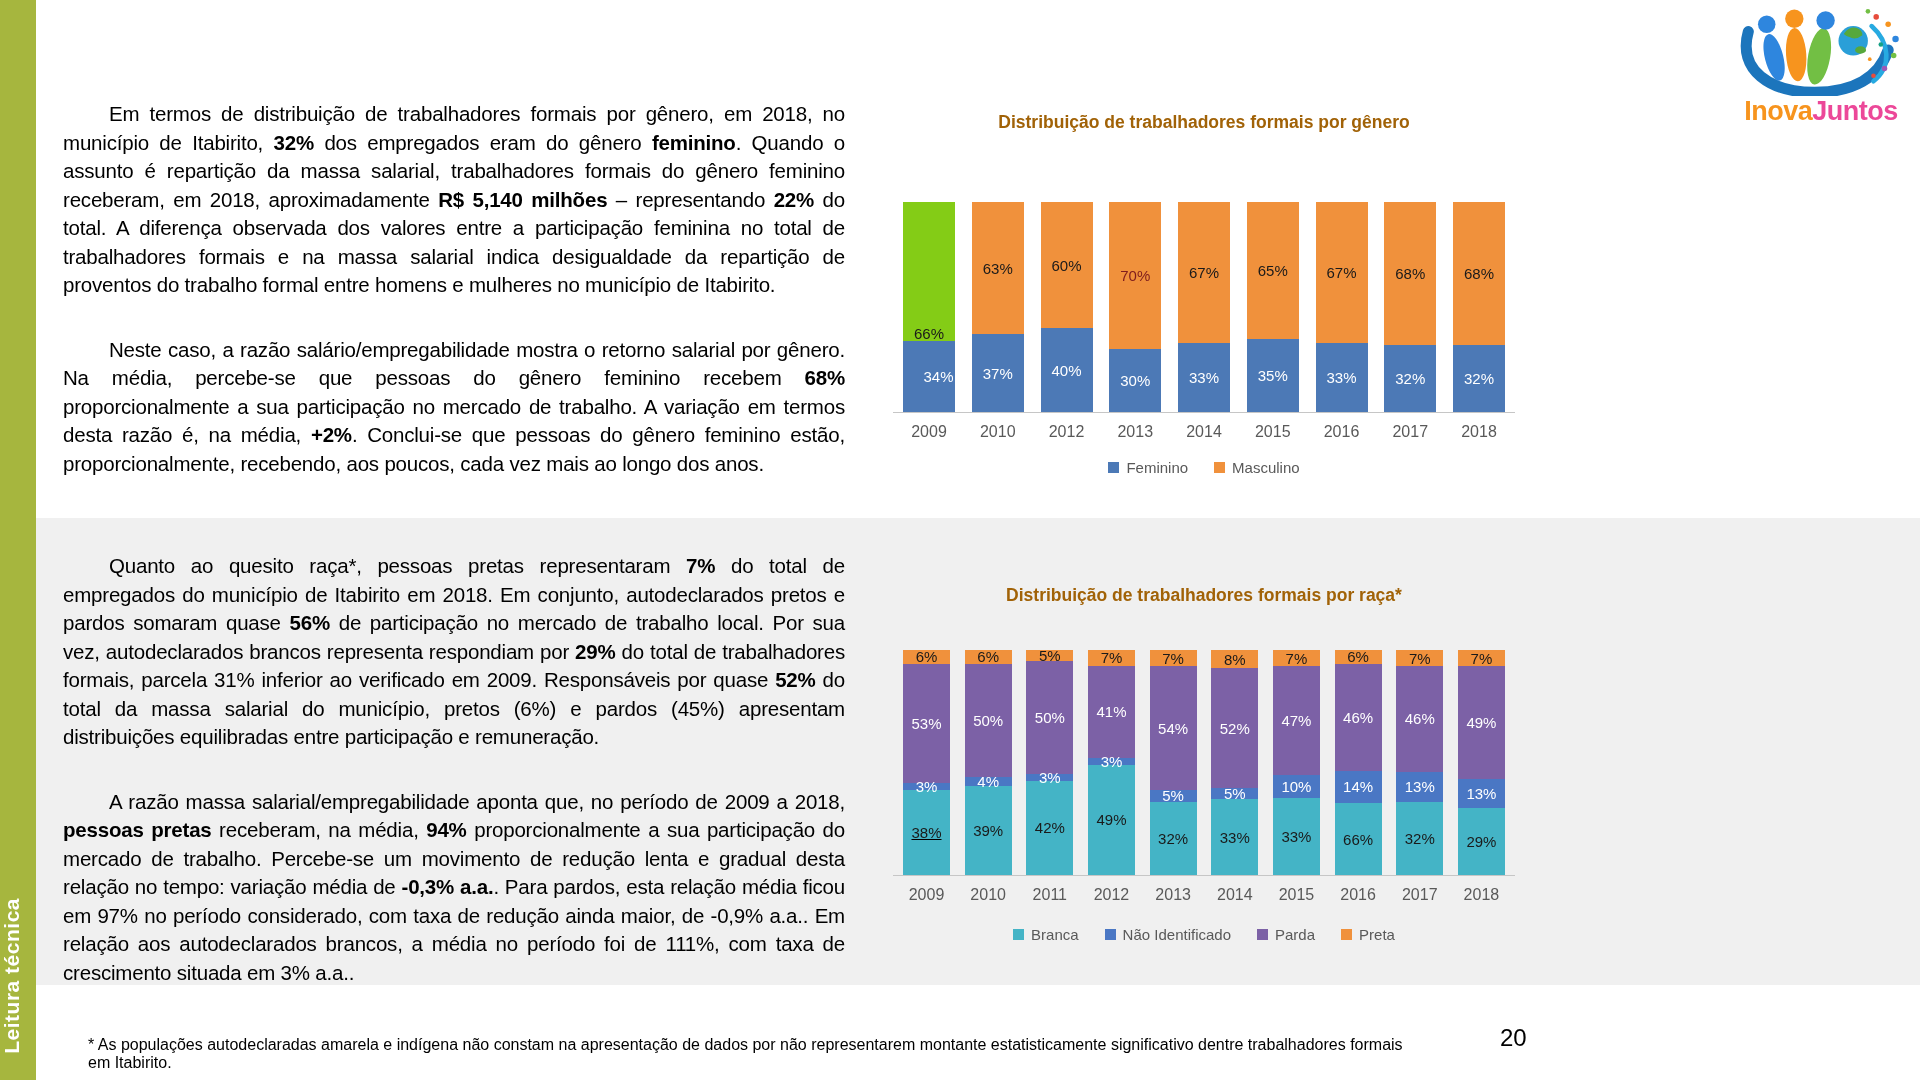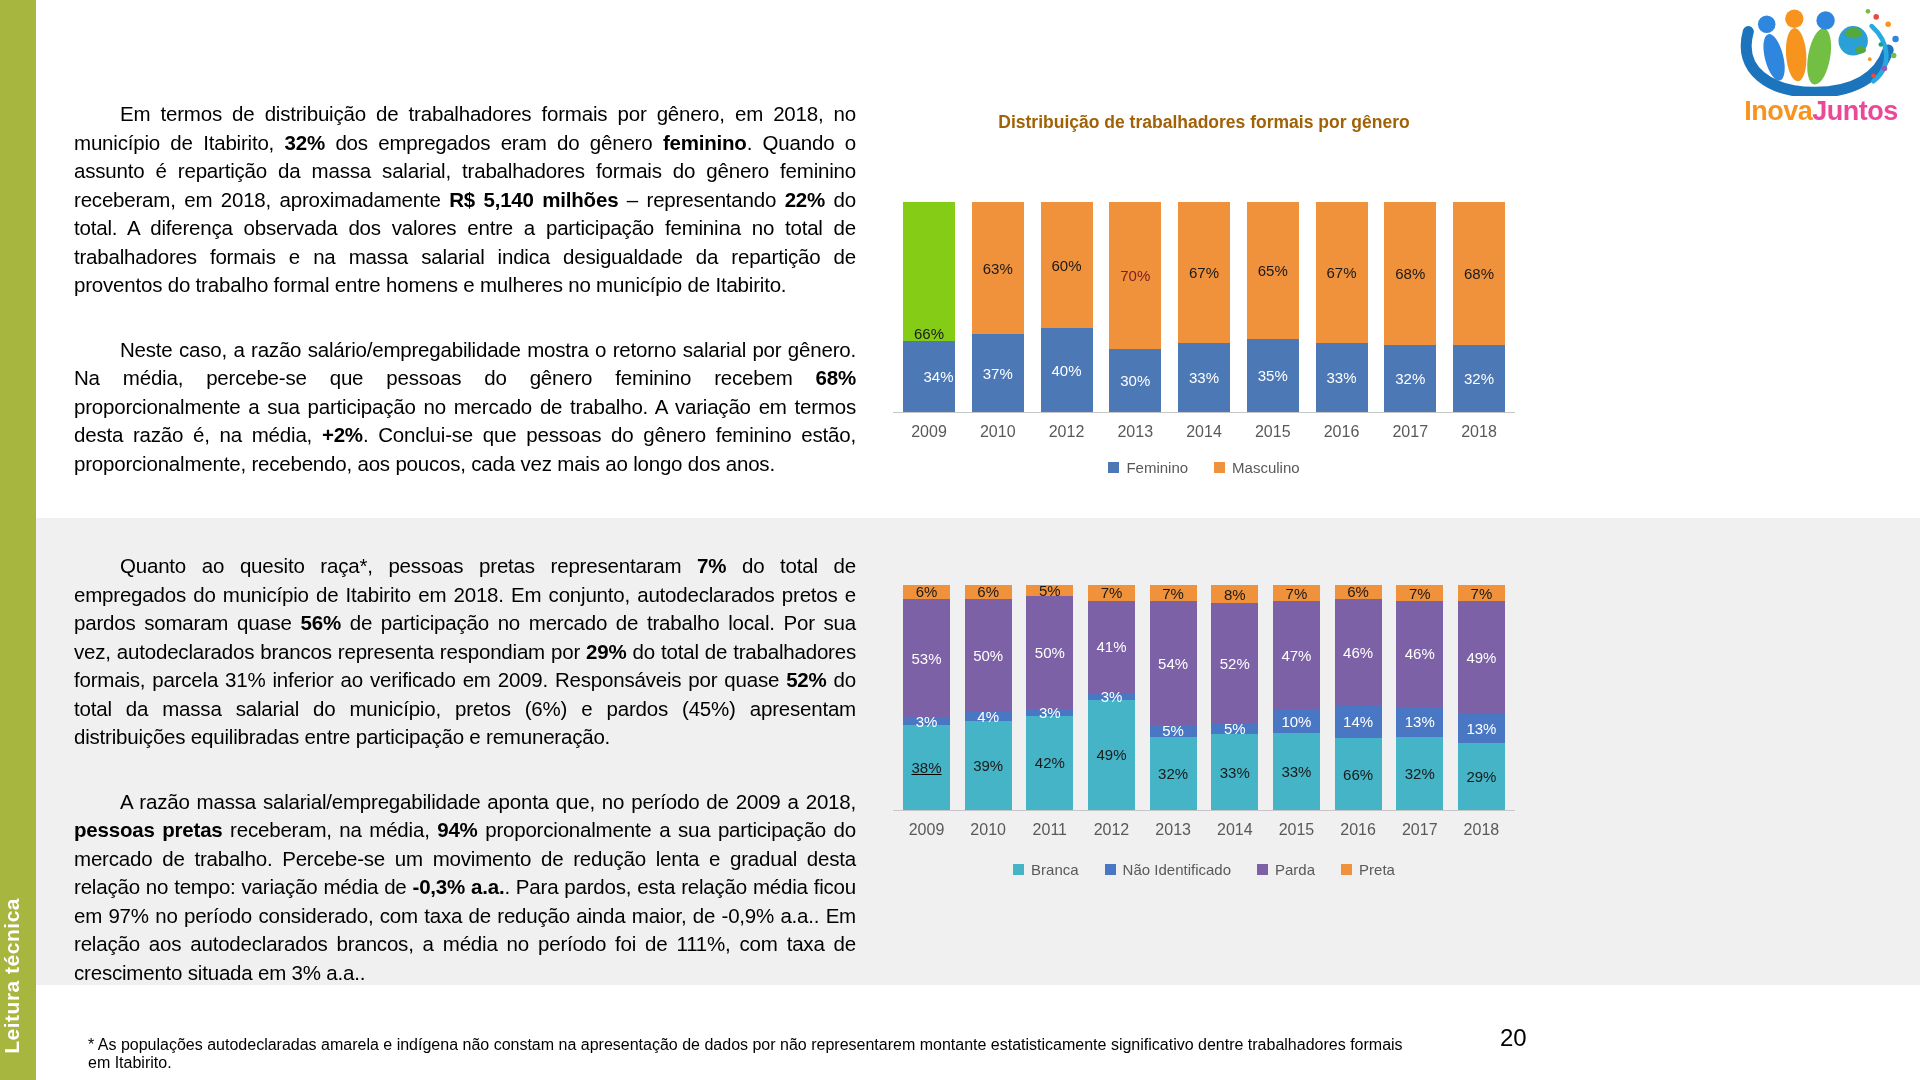--- a/index.html
+++ b/index.html
@@ -6,21 +6,21 @@
   .page{position:relative;width:1920px;height:1080px;background:#ffffff;overflow:hidden;
         font-family:"Liberation Sans", sans-serif;}
   
   .sidebar{position:absolute;left:0;top:0;width:36px;height:1080px;}
   .sidebar-label{position:absolute;left:0;bottom:26px;width:36px;display:flex;justify-content:center;
         writing-mode:vertical-rl;transform:rotate(180deg);color:#ffffff;font-weight:bold;
         font-size:21px;letter-spacing:.5px;}
   
   .gray-band{position:absolute;left:36px;top:518px;width:1884px;height:467px;}
   
-  .text-block{position:absolute;left:74px;width:782px;}
+  .text-block{position:absolute;left:63px;width:782px;}
   .text-upper{top:100px;}
   .text-lower{top:552px;}
   .para{margin:0 0 36px 0;text-align:justify;text-indent:46px;font-size:20.5px;
         line-height:28.5px;color:#000;letter-spacing:-0.2px;}
   .para .b{font-weight:bold;}
   
   .chart{position:absolute;left:893px;width:622px;}
   .chart-1{top:112px;}
   .chart-2{top:585px;}
   .chart-title{font-size:17.5px;font-weight:bold;color:#a16207;text-align:center;height:26px;}
@@ -193,20 +193,21 @@
           <span>Feminino</span>
         </div>
         <div class="leg-item">
           <span class="sw" style="background: rgb(240, 145, 60);"></span>
           <span>Masculino</span>
         </div>
       </div>
   </div>
 
   <div class="chart chart-2" style="--bw:47px">
+    <div class="chart-title">Distribuição de trabalhadores formais por raça*</div>
     <div class="plot" style="height:225px">
         <div class="bar">
           <div class="seg" style="height: 38%; background: rgb(68, 180, 198); text-decoration: underline;">
             <span class="seglab" style="color: rgb(26, 26, 26);">38%</span>
           </div>
           <div class="seg" style="height: 3%; background: rgb(74, 119, 196);">
             <span class="seglab" style="color: rgb(255, 255, 255);">3%</span>
           </div>
           <div class="seg" style="height: 53%; background: rgb(124, 97, 166);">
             <span class="seglab" style="color: rgb(255, 255, 255);">53%</span>

